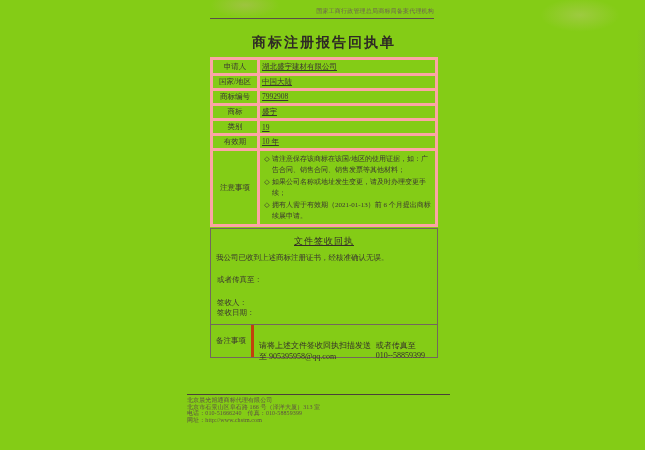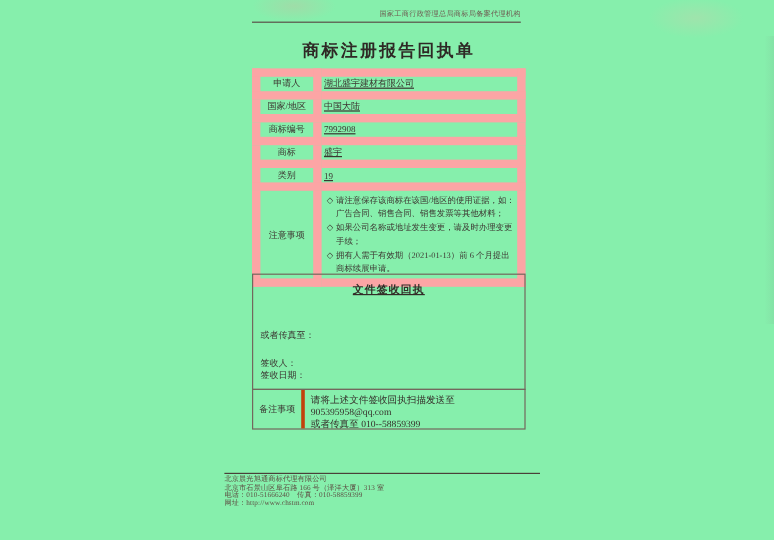--- a/index.html
+++ b/index.html
@@ -1,18 +1,18 @@
 <!DOCTYPE html>
 <html><head>
 <meta charset="utf-8">
 <style>
   html,body { margin:0; padding:0; }
   .canvas {
     position:relative; width:645px; height:450px;
-    background:#86efac; overflow:hidden;
+    background:#84cc16; overflow:hidden;
     font-family:"Liberation Serif","DejaVu Serif",serif;
     color:#3a3430;
   }
   
   .blob { position:absolute; pointer-events:none; }
   .blob-1 { left:210px; top:-8px; width:70px; height:26px;
     background:radial-gradient(ellipse at center, rgba(216,178,158,0.30), rgba(216,178,158,0) 70%); }
   .blob-2 { left:540px; top:-2px; width:80px; height:34px;
     background:radial-gradient(ellipse at center, rgba(224,198,172,0.28), rgba(224,198,172,0) 70%); }
   .edge-shade { position:absolute; right:0; top:30px; width:8px; height:240px;
@@ -28,56 +28,56 @@
     position:absolute; left:184px; top:34px; width:280px;
     text-align:center; font-size:14px; font-weight:bold;
     letter-spacing:2px; color:#2e2925; white-space:nowrap;
   }
 
   table.info-table {
     position:absolute; left:210px; top:57px; width:228px;
     border-collapse:collapse; table-layout:fixed;
   }
   table.info-table td {
-    border:7px solid #fca5a5; font-size:7.5px; color:#3c3631;
+    border:3px solid #fca5a5; font-size:7.5px; color:#3c3631;
     padding:1px 2px; overflow:hidden;
   }
   td.lbl { width:40px; text-align:center; }
   td.val { padding-left:6px;text-decoration:underline; }
   td.val-top { vertical-align:top; padding-top:1px;margin-top:13px; }
   td.notes-cell { padding:4px 4px 4px 4px; }
   .note-item { display:flex; font-size:7px; line-height:10.5px; margin:2px 0; }
   .note-bullet { width:10px; flex:0 0 10px; text-align:center; }
   .note-text { flex:1; }
 
   .receipt-box {
     position:absolute; left:210px; top:228px; width:228px; height:97px;
     border:1px solid #73675d; box-sizing:border-box;
   }
   .receipt-title {
-    margin-top:6px; text-align:center; font-size:9px; font-weight:bold;
+    margin-top:6px; text-align:center; font-size:9px; font-weight:normal;
     text-decoration:underline; letter-spacing:1px; color:#332d28;
   }
   .receipt-statement { margin:5px 5px 0 5px; font-size:7.5px; }
   .receipt-line { position:absolute; left:6px; font-size:7.5px; }
   .stamp-line { top:46px; }
   .signer-line { top:69px; }
   .signdate-line { top:79px; }
 
   .remark-row {
     position:absolute; left:210px; top:324px; width:228px; height:34px;
     border:1px solid #73675d; box-sizing:border-box; display:flex;
   }
   .remark-label {
     flex:0 0 40px; border-right:3px solid #c2410c;
     display:flex; align-items:center; justify-content:center; font-size:7.5px;
   }
   .remark-value {
     flex:1; padding:3px 5px; font-size:8px; color:#352f2a;
-    display:flex; flex-direction:column; justify-content:space-around;
+    display:flex; flex-direction:row; justify-content:space-around;margin-top:12px;
   }
 
   .footer {
     position:absolute; left:187px; top:394px; width:263px;
     border-top:1.5px solid #4a4039; padding-top:2px;
     font-size:6px; line-height:1.12; color:#5e5044; letter-spacing:0.1px;
   }
   .footer div { white-space:nowrap; }
 </style>
 </head>
@@ -106,20 +106,24 @@
       <td class="val val-top">7992908</td>
     </tr>
     <tr style="height:12px;">
       <td class="lbl">商标</td>
       <td class="val">盛宇</td>
     </tr>
     <tr style="height:13px;margin-left:16px;">
       <td class="lbl">类别</td>
       <td class="val">19</td>
     </tr>
+    <tr style="height:12px;">
+      <td class="lbl">有效期</td>
+      <td class="val">10 年</td>
+    </tr>
     <tr>
       <td class="lbl">注意事项</td>
       <td class="notes-cell">
         <div class="note-item">
           <span class="note-bullet">◇</span>
           <span class="note-text">请注意保存该商标在该国/地区的使用证据，如：广告合同、销售合同、销售发票等其他材料；</span>
         </div>
         <div class="note-item">
           <span class="note-bullet">◇</span>
           <span class="note-text">如果公司名称或地址发生变更，请及时办理变更手续；</span>
@@ -128,20 +132,21 @@
           <span class="note-bullet">◇</span>
           <span class="note-text">拥有人需于有效期（2021-01-13）前 6 个月提出商标续展申请。</span>
         </div>
       </td>
     </tr>
   </tbody>
     </table>
 
   <div class="receipt-box">
     <div class="receipt-title">文件签收回执</div>
+    <div class="receipt-statement">我公司已收到上述商标注册证书，经核准确认无误。</div>
     <div class="receipt-line stamp-line">或者传真至：</div>
     <div class="receipt-line signer-line">签收人：</div>
     <div class="receipt-line signdate-line">签收日期：</div>
   </div>
 
   <div class="remark-row">
     <div class="remark-label">备注事项</div>
     <div class="remark-value">
       <div>请将上述文件签收回执扫描发送至  905395958@qq.com</div>
       <div>或者传真至 010--58859399</div>

